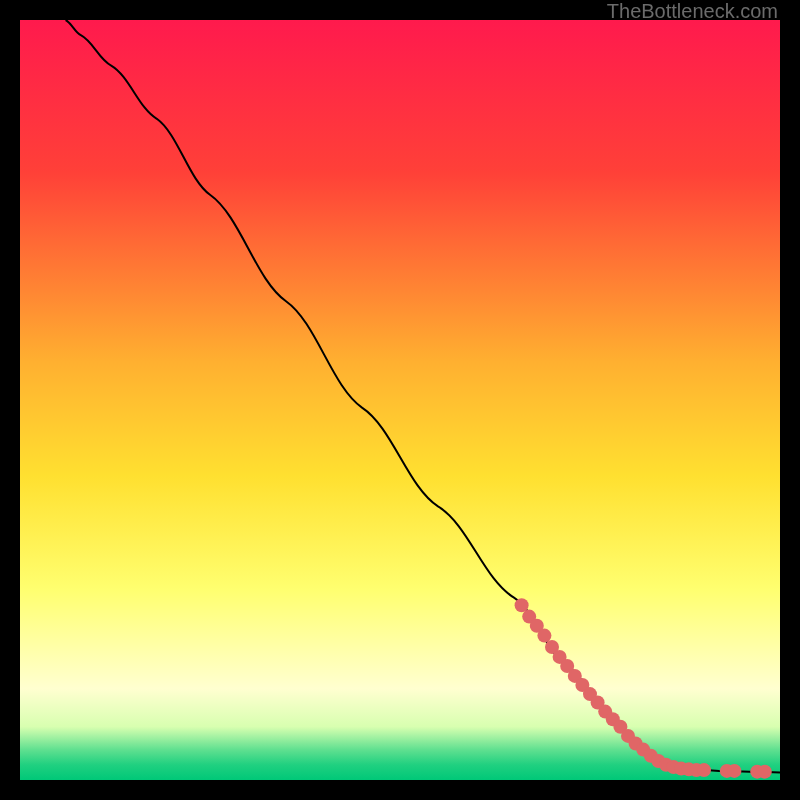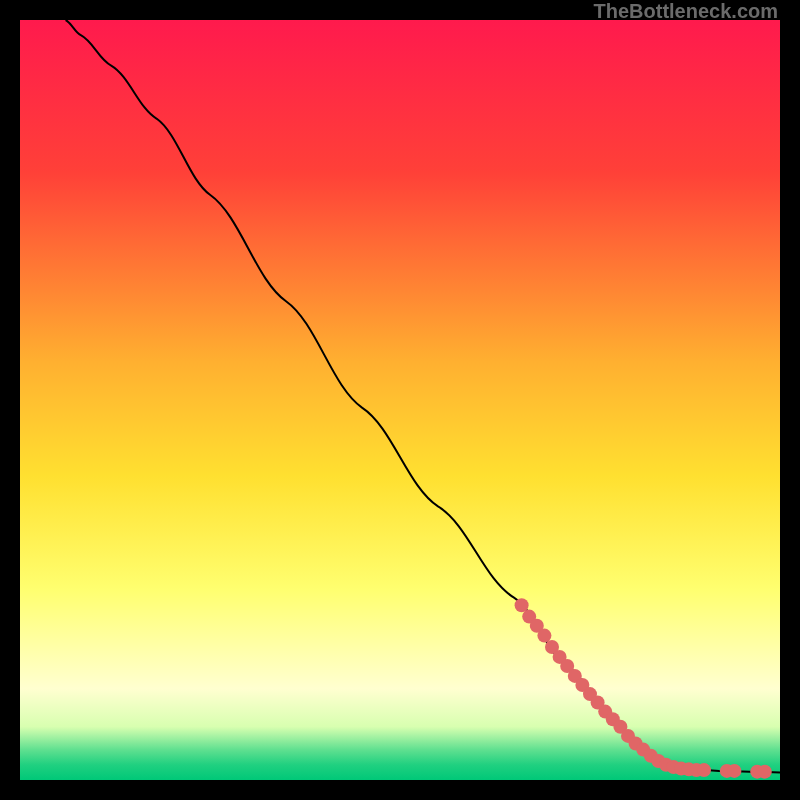--- a/index.html
+++ b/index.html
@@ -24,21 +24,21 @@
     top: 0;
     width: 760px;
     height: 760px;
   }
   .watermark {
     position: absolute;
     top: 0px;
     right: 22px;
     color: #6b6b6b;
     font-size: 20px;
-    font-weight: bold;
+    font-weight: normal;
     z-index: 10;
   }
   svg { display: block; }
 </style>
 </head>
 <body>
 
 <div class="watermark">TheBottleneck.com</div>
 
 <div class="frame">

